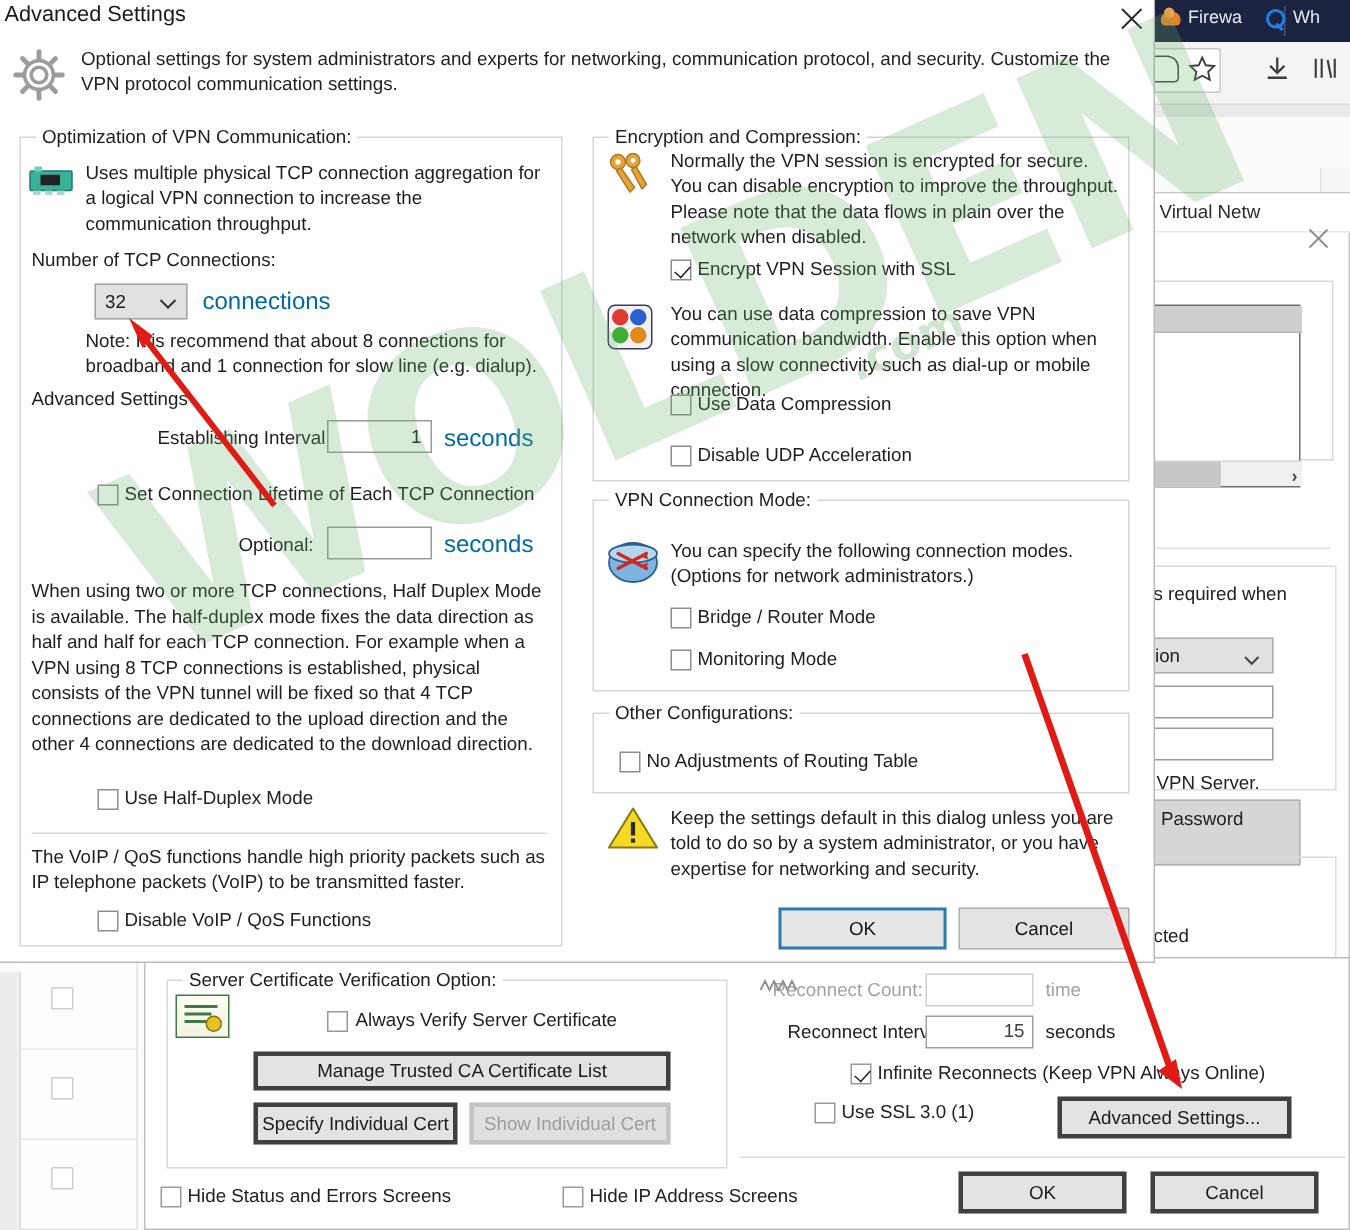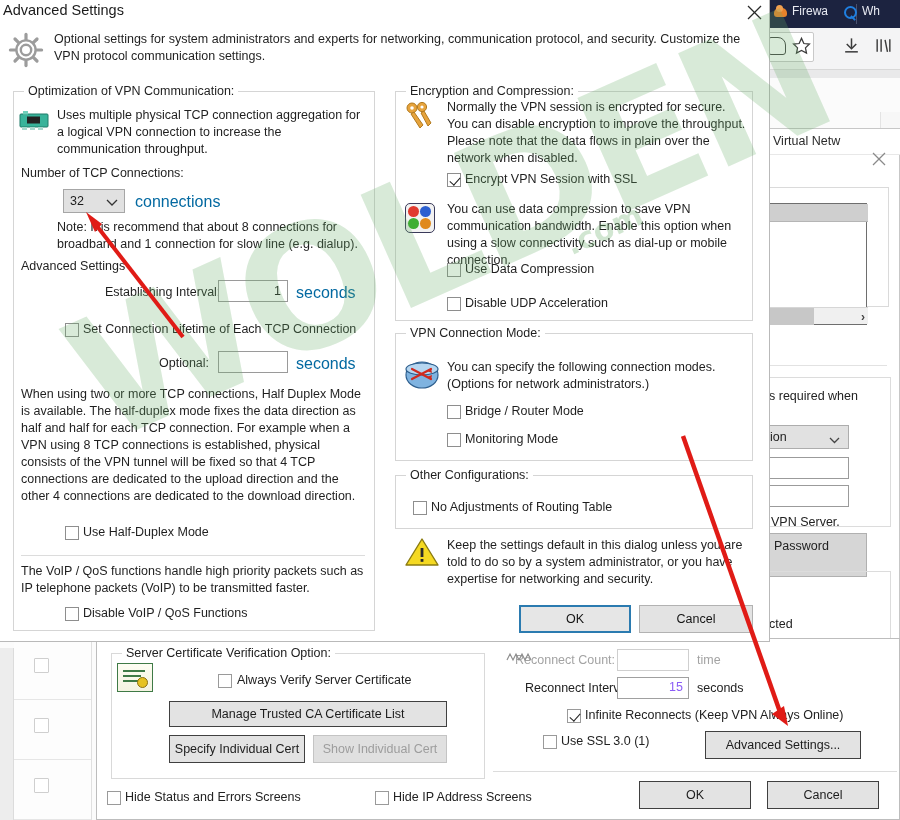--- a/index.html
+++ b/index.html
@@ -138,26 +138,26 @@
                border-radius:50%; background:#e6c222; border:1.5px solid #8a7012; }
   .bd-chk {
     position:absolute; width:14px; height:14px; border:1px solid #9a9a9a; background:#fff;
   }
   .bd-chk.checked:after {
     content:""; position:absolute; left:3.5px; top:0.5px; width:5px; height:9px;
     border:solid #222; border-width:0 1.8px 1.8px 0; transform:rotate(42deg);
   }
   .bd-lbl { position:absolute; font-size:12.5px; color:#222; white-space:nowrap; }
   .bd-btn {
-    position:absolute; background:#e3e3e3; border:1px solid #404040;
+    position:absolute; background:#e3e3e3; border:3px solid #404040;
     font-size:12.5px; color:#1c1c1c; display:flex; align-items:center; justify-content:center;
   }
   .bd-btn.disabled { color:#9d9d9d; background:#e0e0e0; border-color:#c4c4c4; }
   .bd-input { position:absolute; border:1px solid #a0a0a0; background:#fff;
-              font-size:12.5px; color:#8b5cf6; text-align:right; padding:2px 5px 0 0; }
+              font-size:12.5px; color:#404040; text-align:right; padding:2px 5px 0 0; }
   .bd-input.disabled { border-color:#cfcfcf; background:#fff; color:#a8a8a8; }
   .dim { color:#a3a3a3; }
 
   #reconnect-gear { position:absolute; left:506px; top:648px; width:26px; height:14px; z-index:4; }
 
   
   #adv-dialog {
     position:absolute; left:-2px; top:-2px; width:772px; height:644px;
     background:#ffffff; border:1px solid #b9b9b9; z-index:10;
   }

